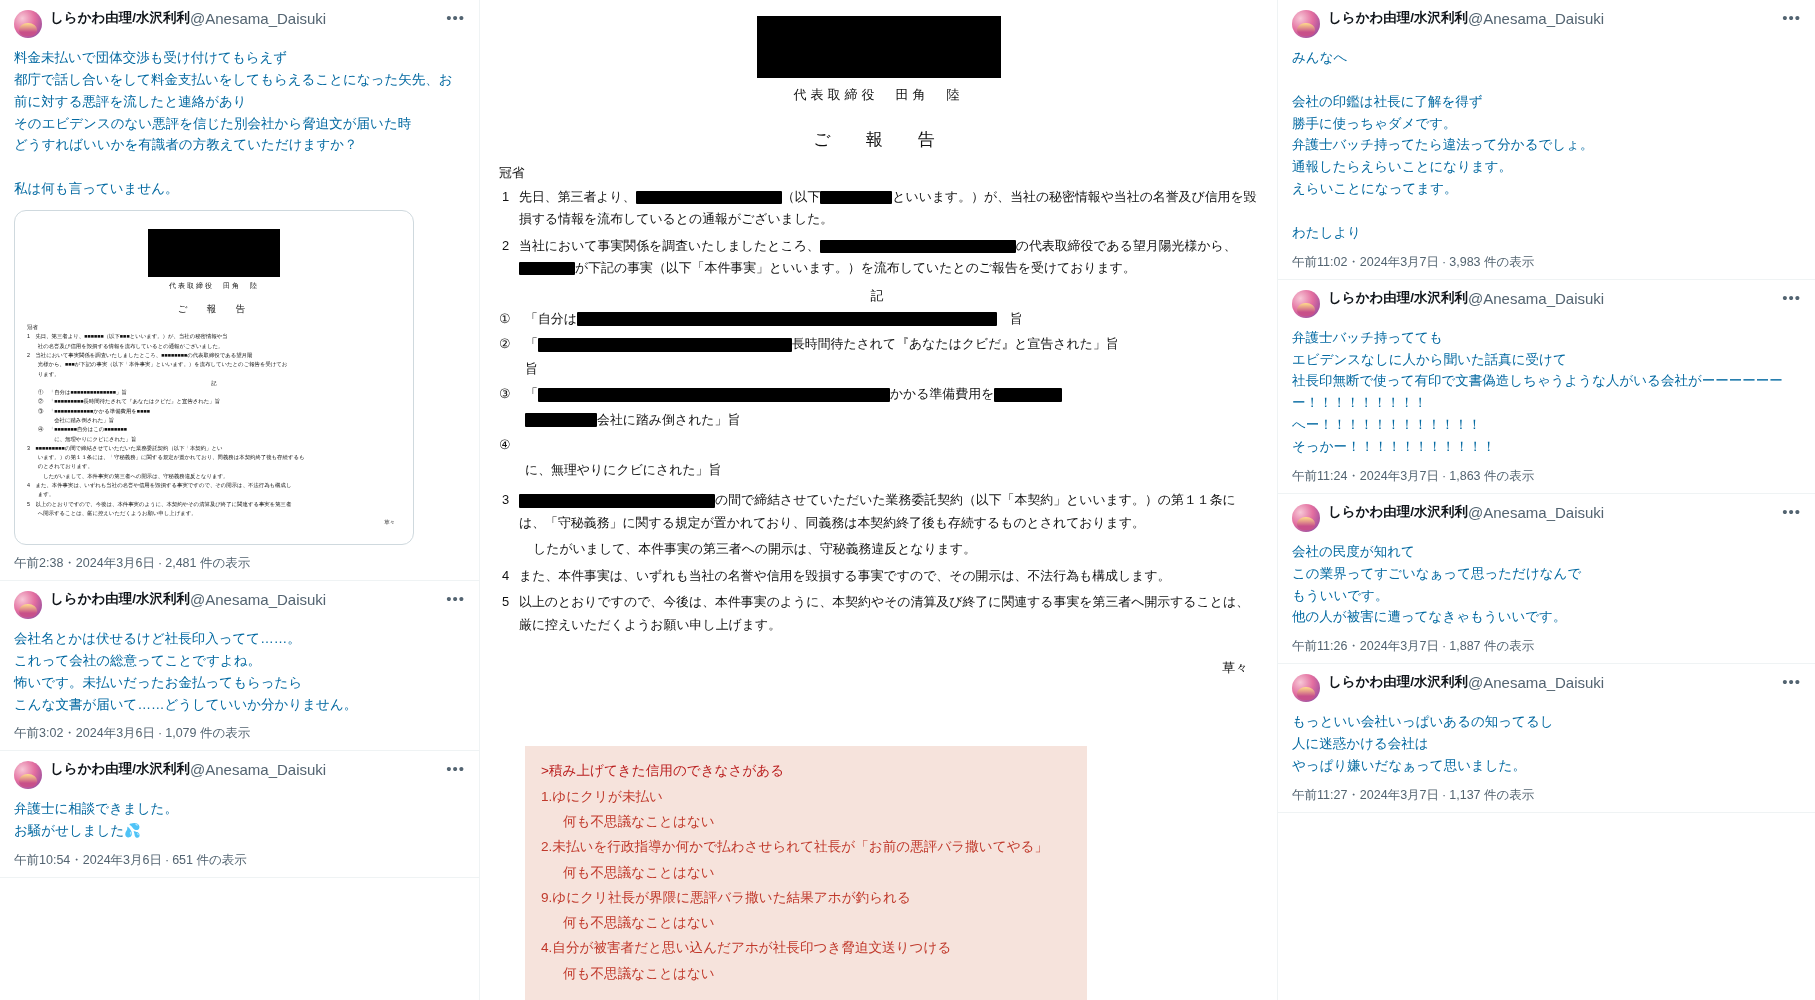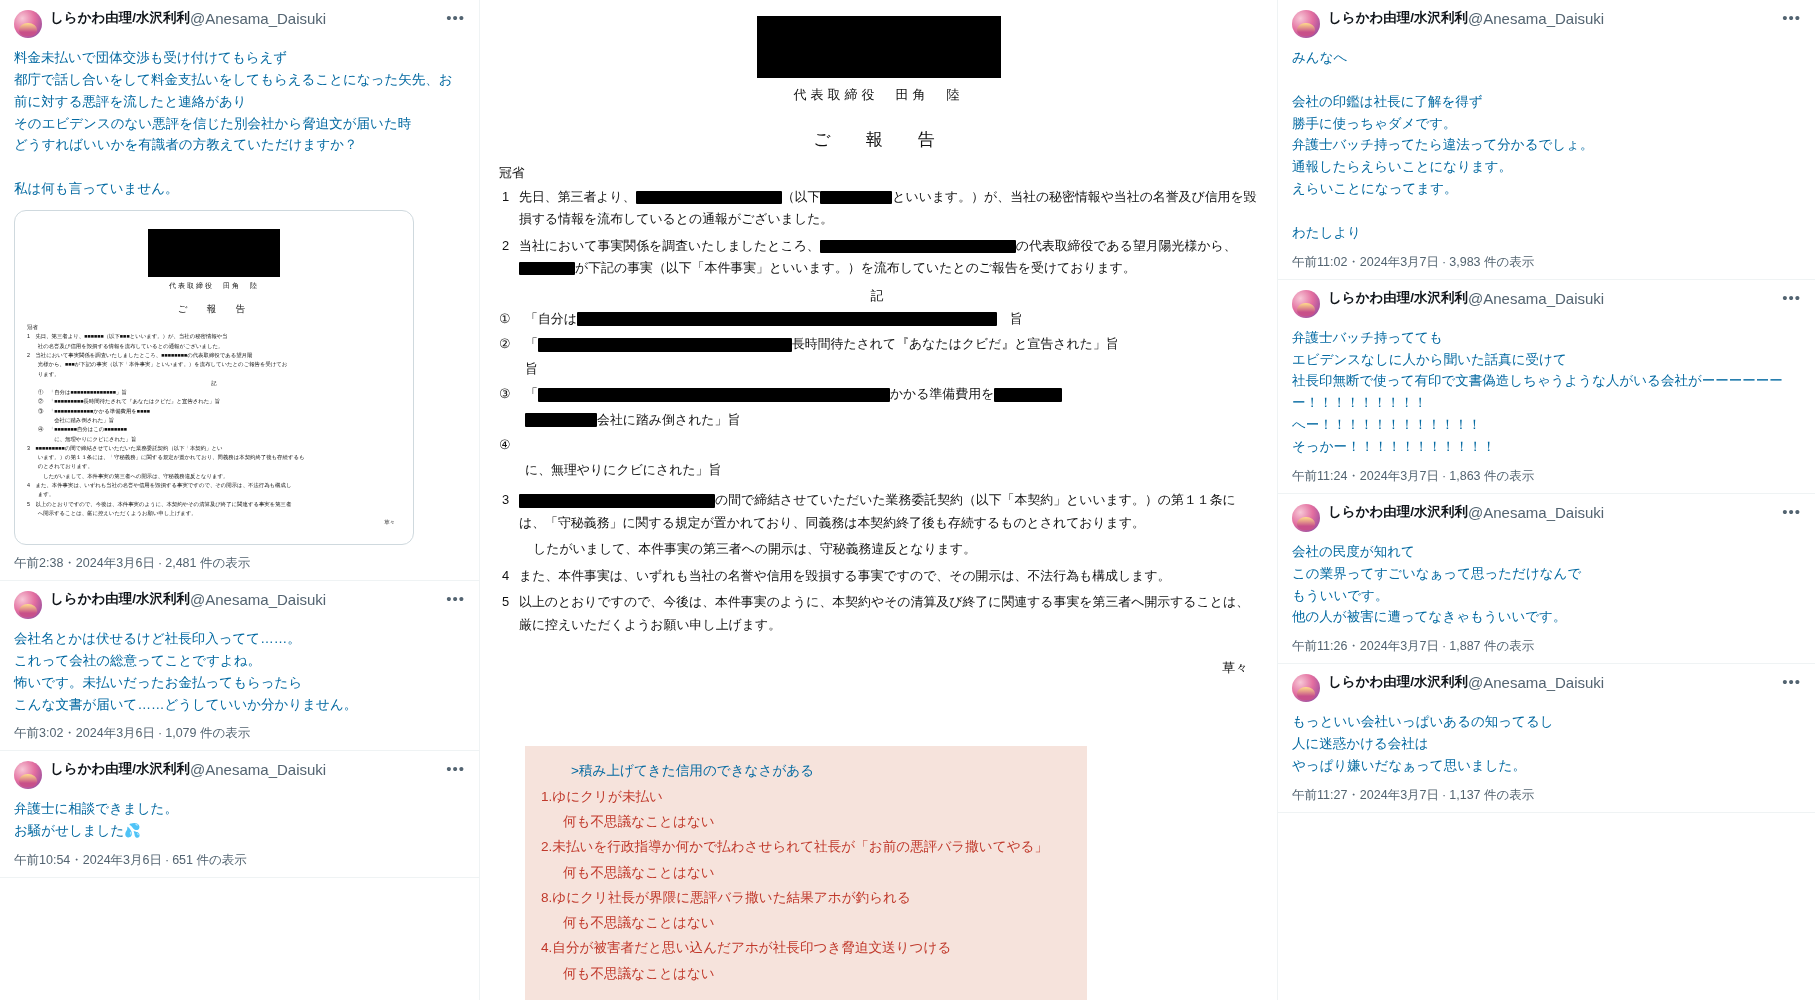--- a/index.html
+++ b/index.html
@@ -75,21 +75,21 @@
   .dm-end { text-align: right; margin-top: 24px; font-size: 12.9px; padding-right: 10px; }
   .rd { background: #000; display: inline-block; vertical-align: middle; height: 13px; border-radius: 1px; }
   .rd-tall { height: 14px; }
 
   
   .annot {
     position: absolute; left: 44px; bottom: 0; width: 562px;
     background: #f6e3dc; padding: 12px 16px 14px 16px;
     font-size: 13.6px; line-height: 1.86; color: #c0392b;
   }
-  .annot .quote { color: #0369a1; margin-left: 30px; }
+  .annot .quote { color: #b91c1c; }
   .annot .sub { color: #c0392b; padding-left: 22px; }
 
   
   [data-interactable="true"] { cursor: pointer; }
 </style>
 </head>
 <body>
 
 <div class="page" data-interactable="false">
 
@@ -252,21 +252,21 @@
 
       <div class="dm-end" data-interactable="false">草々</div>
     </div>
 
     <div class="annot" data-interactable="false">
       <div class="quote" data-interactable="false">&gt;積み上げてきた信用のできなさがある</div>
       <div data-interactable="false">1.ゆにクリが未払い</div>
       <div class="sub" data-interactable="false">何も不思議なことはない</div>
       <div data-interactable="false">2.未払いを行政指導か何かで払わさせられて社長が「お前の悪評バラ撒いてやる」</div>
       <div class="sub" data-interactable="false">何も不思議なことはない</div>
-      <div data-interactable="false">8.ゆにクリ社長が界隈に悪評バラ撒いた結果アホが釣られる</div>
+      <div data-interactable="false">9.ゆにクリ社長が界隈に悪評バラ撒いた結果アホが釣られる</div>
       <div class="sub" data-interactable="false">何も不思議なことはない</div>
       <div data-interactable="false">4.自分が被害者だと思い込んだアホが社長印つき脅迫文送りつける</div>
       <div class="sub" data-interactable="false">何も不思議なことはない</div>
     </div>
   </div>
 
   <div class="col-right" data-interactable="false">
 
     <div class="tweet" data-interactable="true">
       <div class="more-dots" data-interactable="true">•••</div>

